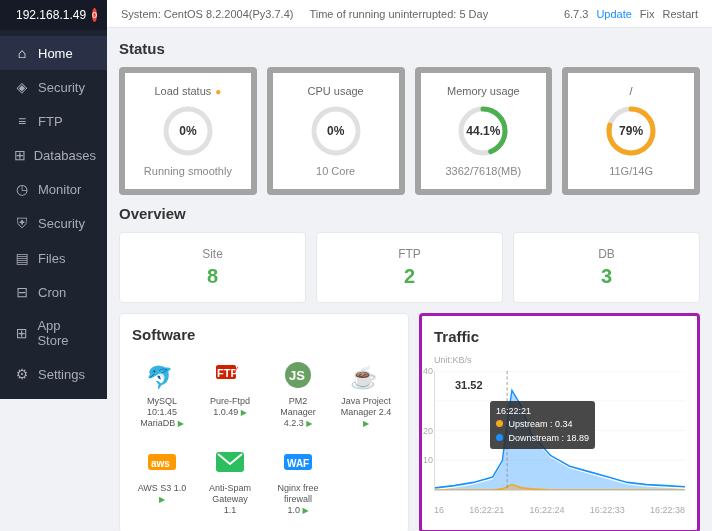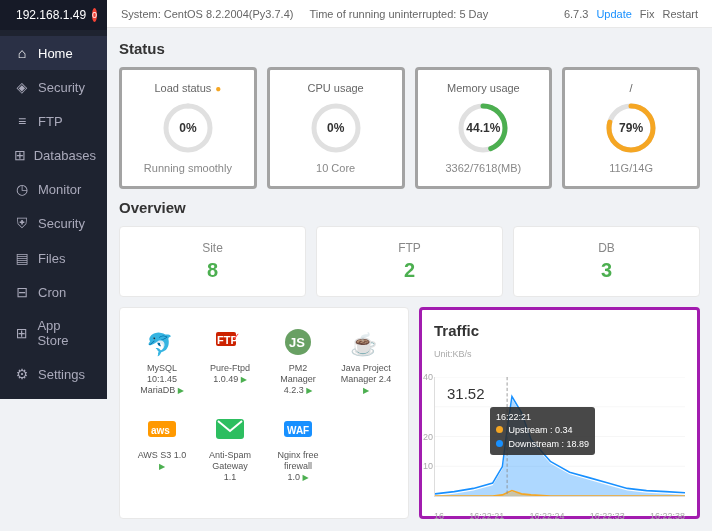--- a/index.html
+++ b/index.html
@@ -78,21 +78,21 @@
       flex-direction: column;
       gap: 10px;
     }
 
     
     .section-title { font-size: 15px; font-weight: 600; color: #333; margin-bottom: 10px; }
     .status-cards {
       display: flex; gap: 10px;
     }
     .status-card {
-      background: #fff; border: 3px solid #a3a3a3; border-radius: 4px;
+      background: #fff; border: 6px solid #a3a3a3; border-radius: 4px;
       padding: 12px 14px; flex: 1; display: flex; flex-direction: column;
       align-items: center; gap: 4px;
     }
     .status-card .card-label {
       font-size: 11px; color: #666; display: flex; align-items: center; gap: 4px;
     }
     .status-card .card-sub { font-size: 11px; color: #888; }
 
     
     .donut-wrap { position: relative; width: 60px; height: 60px; }
@@ -128,21 +128,21 @@
     .sw-icon svg { width: 32px; height: 32px; }
     .sw-label { font-size: 9px; color: #555; text-align: center; line-height: 1.2; }
     .sw-label .play-btn { color: #4caf50; font-size: 8px; }
 
     
     .traffic-section {
       background: #fff; border: 3px solid #a21caf; border-radius: 4px;
       padding: 12px; flex: 1;
     }
     .traffic-chart { position: relative; width: 100%; height: 140px; }
-    .chart-unit { font-size: 9px; color: #aaa; margin-bottom: 18px; }
+    .chart-unit { font-size: 9px; color: #aaa; margin-bottom: 6px; }
     .chart-area {
       position: relative; width: 100%; height: 120px;
       border-left: 1px solid #ddd; border-bottom: 1px solid #ddd;
     }
     .chart-area svg { position: absolute; top: 0; left: 0; width: 100%; height: 100%; }
     .chart-labels {
       display: flex; justify-content: space-between; font-size: 9px; color: #aaa; margin-top: 14px; align-items: flex-end;
     }
     .tooltip-box {
       position: absolute; left: 22%; top: 25%;
@@ -150,21 +150,21 @@
       padding: 4px 6px; font-size: 9px; line-height: 1.5; pointer-events: none;
       white-space: nowrap;
     }
     .tooltip-dot-up { display: inline-block; width: 7px; height: 7px; border-radius: 50%; background: #f5a623; margin-right: 3px; }
     .tooltip-dot-dn { display: inline-block; width: 7px; height: 7px; border-radius: 50%; background: #1890ff; margin-right: 3px; }
     .y-label {
       position: absolute; right: calc(100% + 2px); font-size: 9px; color: #aaa;
       transform: translateY(50%);
     }
     .peak-label {
-      position: absolute; left: 12px; top: 8px; font-size: 15px; color: #333; font-weight: 400;
+      position: absolute; left: 20px; top: 8px; font-size: 11px; color: #333; font-weight: 700;
     }
   </style>
 </head>
 <body>
 
 <div class="sidebar">
   <div class="sidebar-header">
     <span class="dot"></span>
     <span>192.168.1.49</span>
     <span class="badge">0</span>
@@ -309,20 +309,21 @@
         <div class="overview-card">
           <div class="ov-label">DB</div>
           <div class="ov-value">3</div>
         </div>
       </div>
     </div>
 
     <div class="bottom-row">
 
       <div class="software-section">
+        <div class="section-title">Software</div>
         <div class="software-grid">
 
           <div class="sw-item">
             <div class="sw-icon">
               <svg viewBox="0 0 32 32">
                   <text y="26" font-size="22" fill="#00758f">🐬</text>
                 </svg>
             </div>
             <div class="sw-label">MySQL 10:1.45<br>MariaDB <span class="play-btn">▶</span></div>
           </div>

